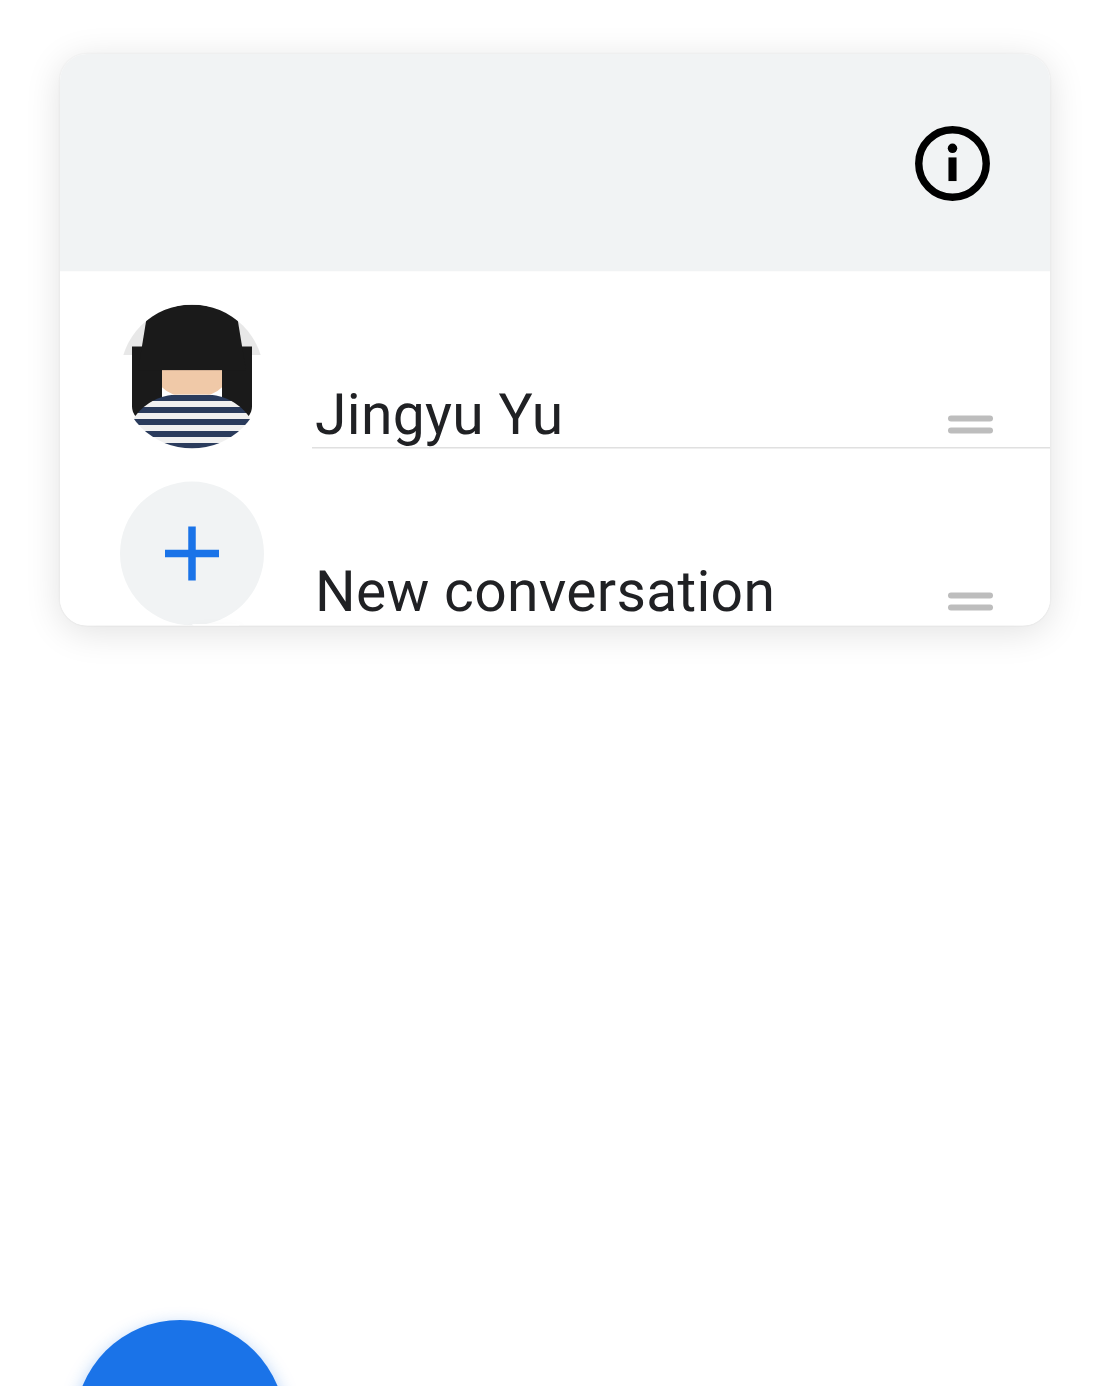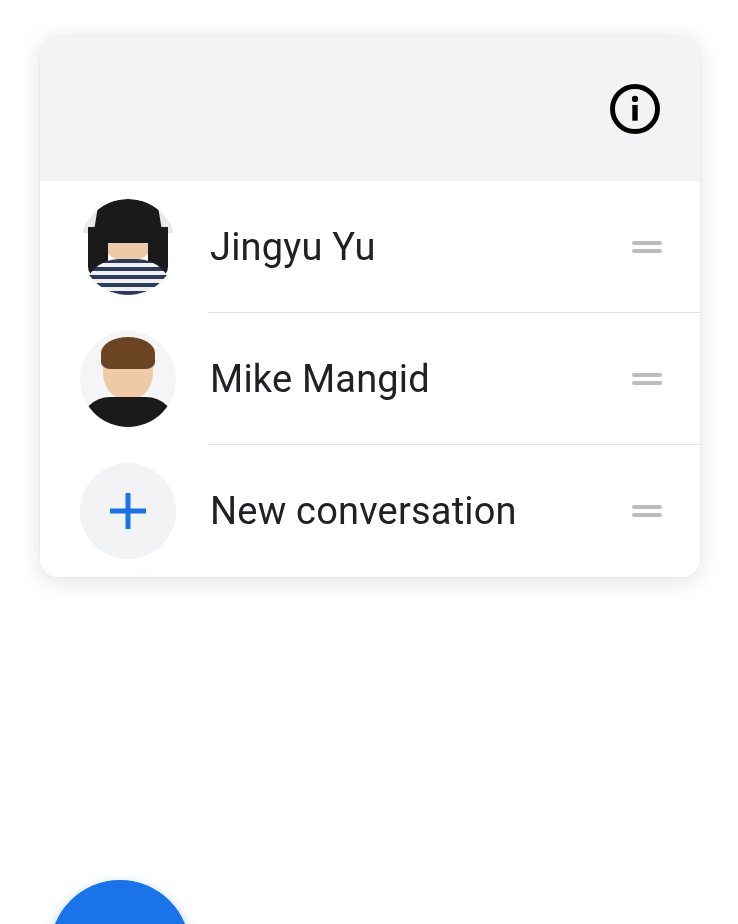--- a/index.html
+++ b/index.html
@@ -51,23 +51,23 @@
       width: 54px;
       height: 54px;
     }
     
     .list {
       background: #fff;
     }
     
     .list-item {
       display: flex;
-      align-items: center;
+      align-items: flex-end;
       padding: 0 38px 0 40px;
-      height: 132px;
+      height: 118px;
       cursor: pointer;
       position: relative;
     }
     
     .divider {
       position: absolute;
       bottom: 0;
       left: 168px;
       right: 0;
       height: 1px;
@@ -316,31 +316,20 @@
       </div>
       <div class="item-label">Jingyu Yu</div>
       <div class="drag-handle">
         <div class="drag-line"></div>
         <div class="drag-line"></div>
       </div>
       <div class="divider"></div>
     </div>
 
 
-    <div class="list-item">
-      <div class="avatar avatar-3">
-        <div class="avatar-3-body"></div>
-      </div>
-      <div class="item-label">Mike Mangid</div>
-      <div class="drag-handle">
-        <div class="drag-line"></div>
-        <div class="drag-line"></div>
-      </div>
-      <div class="divider"></div>
-    </div>
 
     <div class="list-item">
       <div class="add-circle">
         <svg viewBox="0 0 24 24">
           <line x1="12" y1="3" x2="12" y2="21" stroke="#1a73e8" stroke-width="2.5"></line>
           <line x1="3" y1="12" x2="21" y2="12" stroke="#1a73e8" stroke-width="2.5"></line>
         </svg>
       </div>
       <div class="item-label">New conversation</div>
       <div class="drag-handle">

